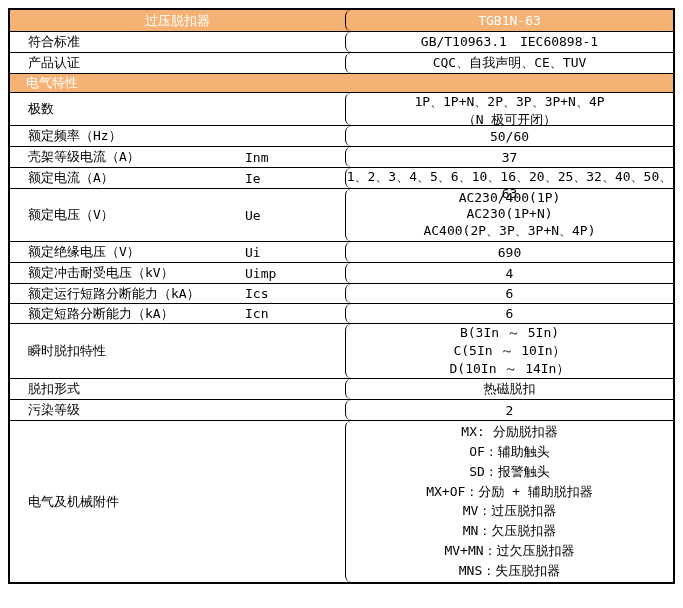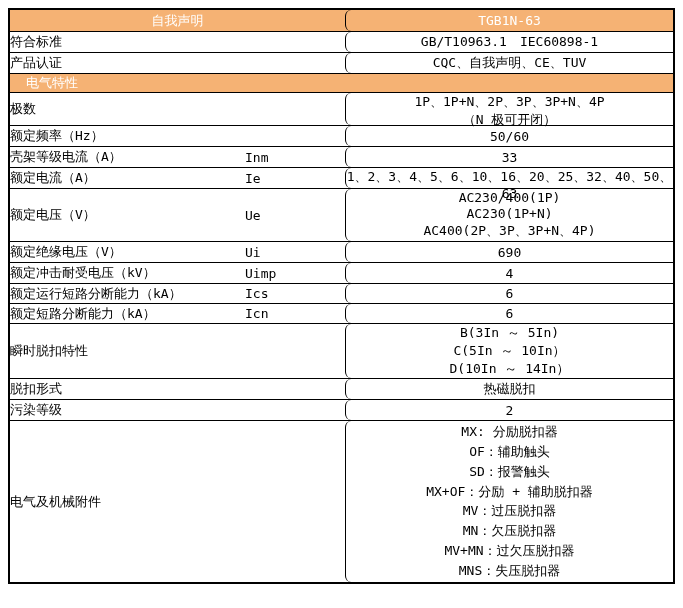--- a/index.html
+++ b/index.html
@@ -28,21 +28,21 @@
   
   .h19 { height: 19px; } .h20 { height: 20px; } .h21 { height: 21px; }
   .h33 { height: 33px; } .h53 { height: 53px; } .h55 { height: 55px; }
   .h162 { height: 162px; }
   
   .lc {
     width: 335px;
     position: relative;
     display: flex;
     align-items: center;
-    padding-left: 0;
+    padding-left: 18px;
   }
   .sym { position: absolute; left: 235px; }
   
   .rc {
     flex: 1;
     border-left: 1px solid var(--border);
     display: flex;
     flex-direction: column;
     justify-content: space-evenly;
     align-items: center;
@@ -62,21 +62,21 @@
     padding-left: 16px;
   }
 </style>
 </head>
 <body>
 
 <div class="tbl">
 
   <div class="row h21 hdr">
     <div class="lc">
-      <span>自我声明</span>
+      <span>过压脱扣器</span>
     </div>
     <div class="rc">
       <div class="val">TGB1N-63</div>
     </div>
   </div>
 
   <div class="row h21">
     <div class="lc">
         <span>符合标准</span>
       </div>
@@ -116,21 +116,21 @@
         <div class="val">50/60</div>
       </div>
   </div>
 
   <div class="row h21">
     <div class="lc">
       <span>壳架等级电流（A）</span>
       <span class="sym">Inm</span>
     </div>
     <div class="rc">
-        <div class="val">33</div>
+        <div class="val">37</div>
       </div>
   </div>
 
   <div class="row h21">
     <div class="lc">
       <span>额定电流（A）</span>
       <span class="sym">Ie</span>
     </div>
     <div class="rc">
         <div class="val">1、2、3、4、5、6、10、16、20、25、32、40、50、63</div>

